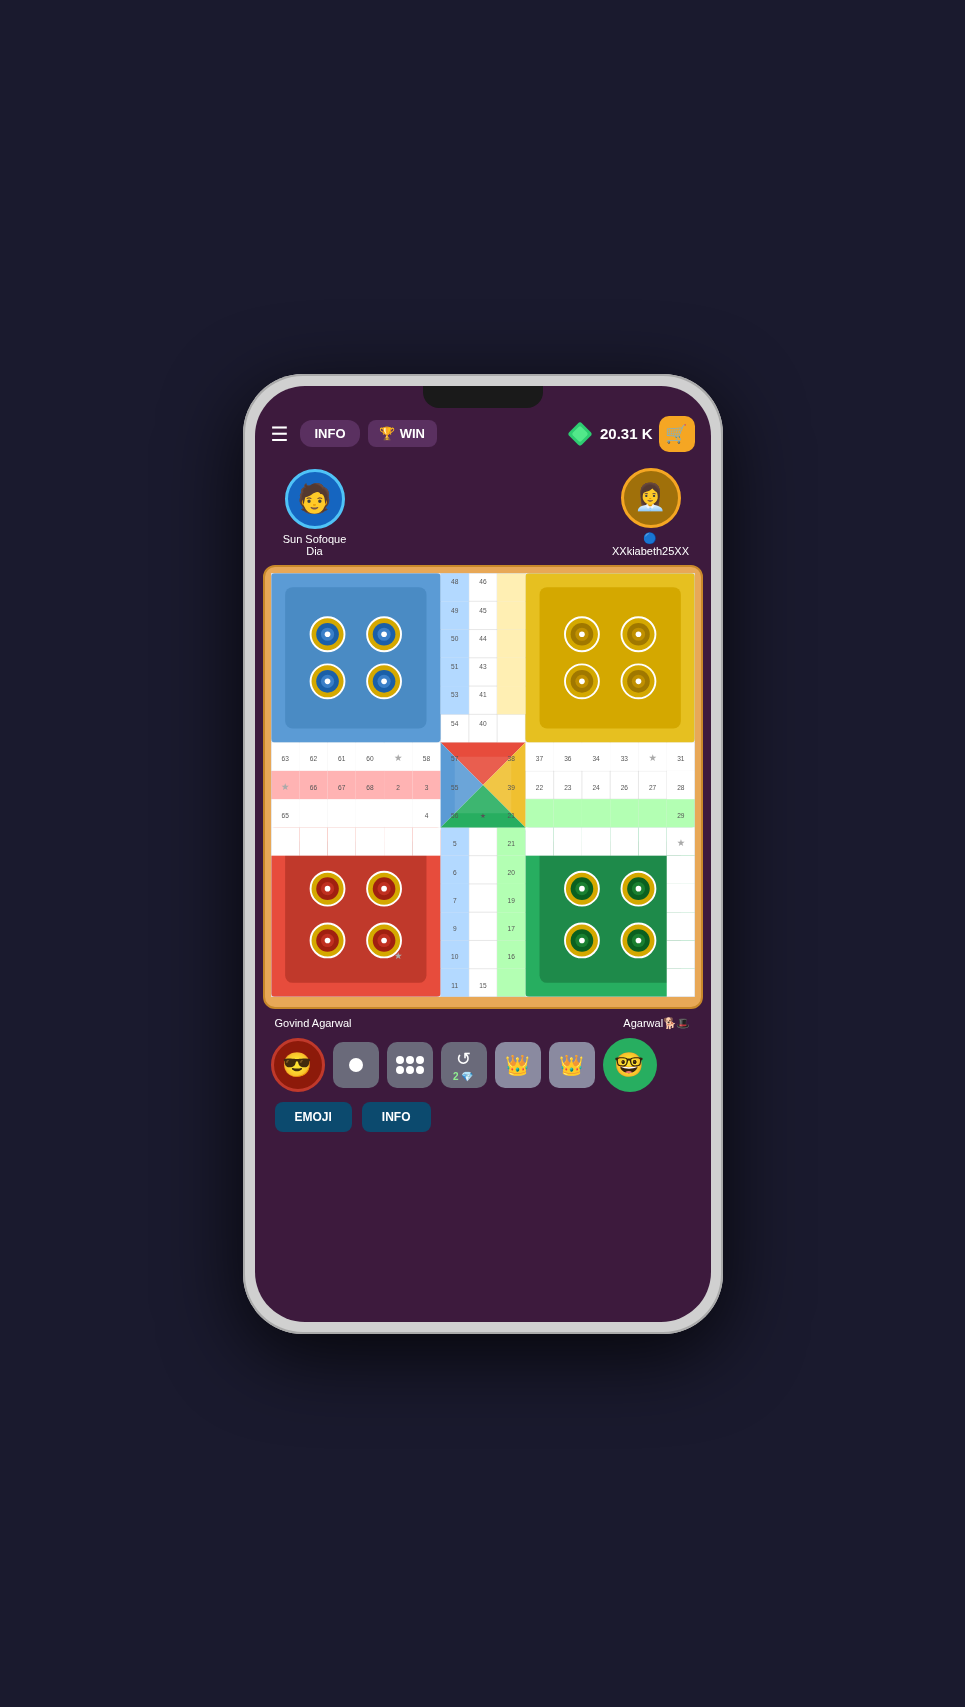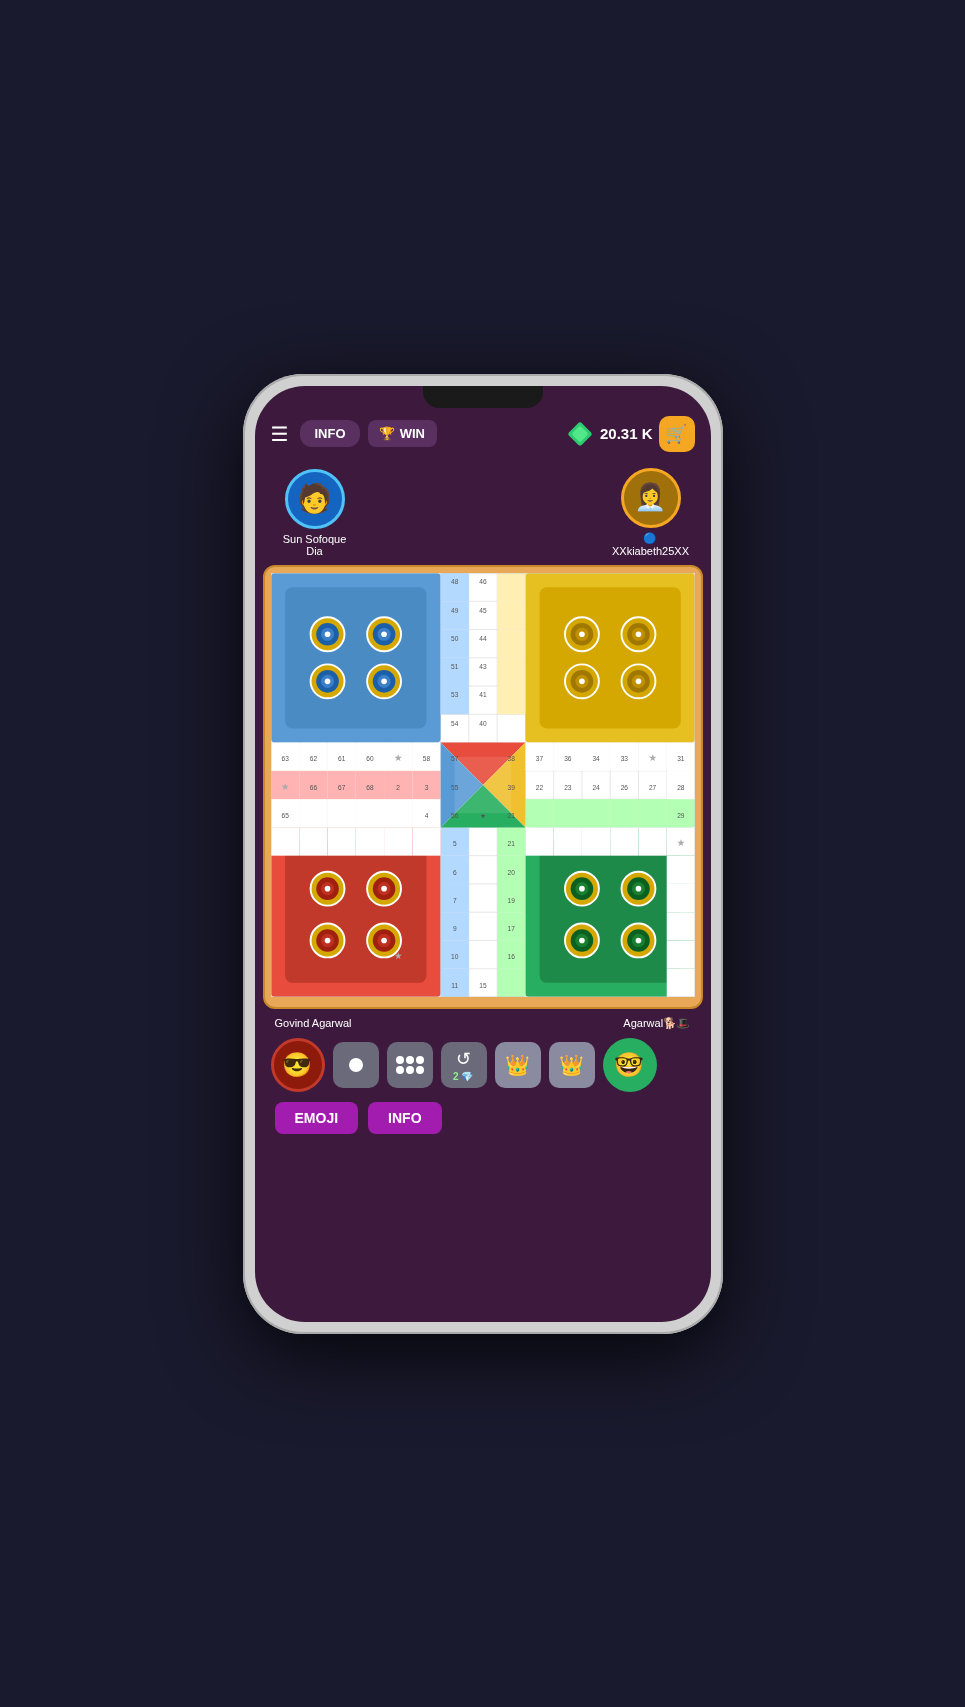--- a/index.html
+++ b/index.html
@@ -245,26 +245,26 @@
       border: none;
     }
     
     .action-buttons {
       display: flex;
       gap: 10px;
       padding: 4px 20px 12px 20px;
       flex-shrink: 0;
     }
     .action-btn {
-      background: #a21caf;
+      background: #0c4a6e;
       color: white;
       border: none;
       border-radius: 8px;
       padding: 8px 20px;
-      font-size: 14px;
+      font-size: 12px;
       font-weight: bold;
       cursor: pointer;
     }
   </style>
 </head>
 <body>
 
 <div class="phone-frame">
   <div class="phone-screen">
     <div class="notch"></div>

